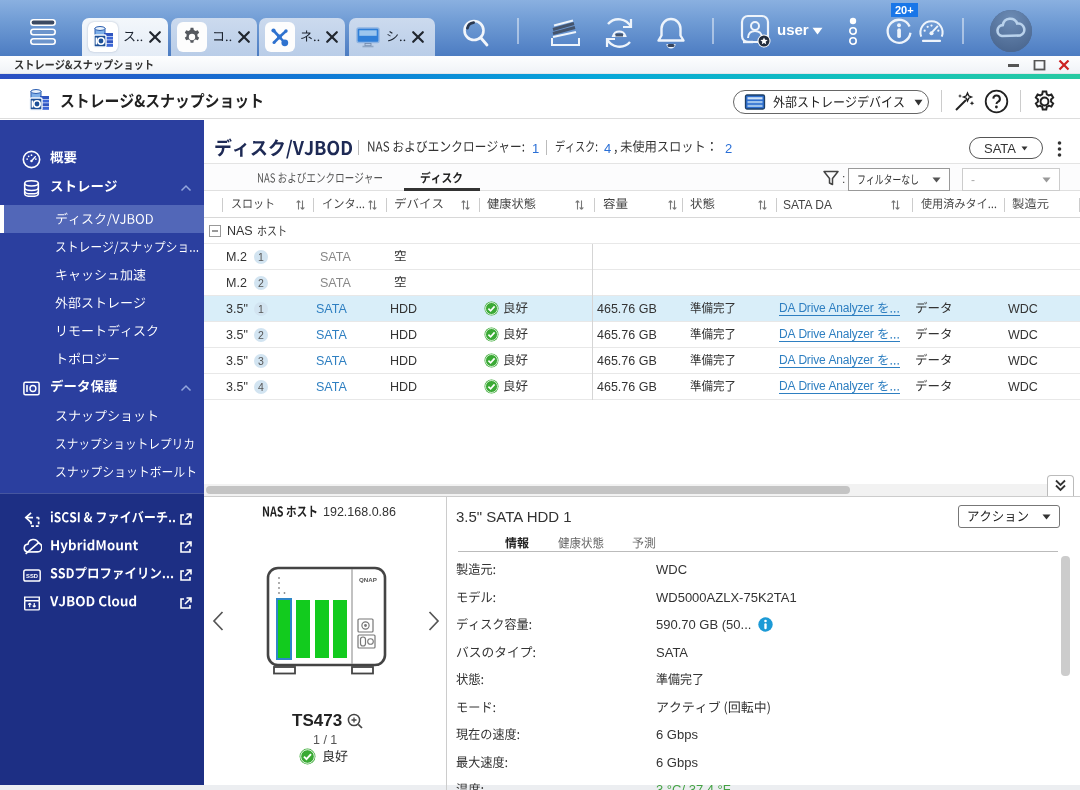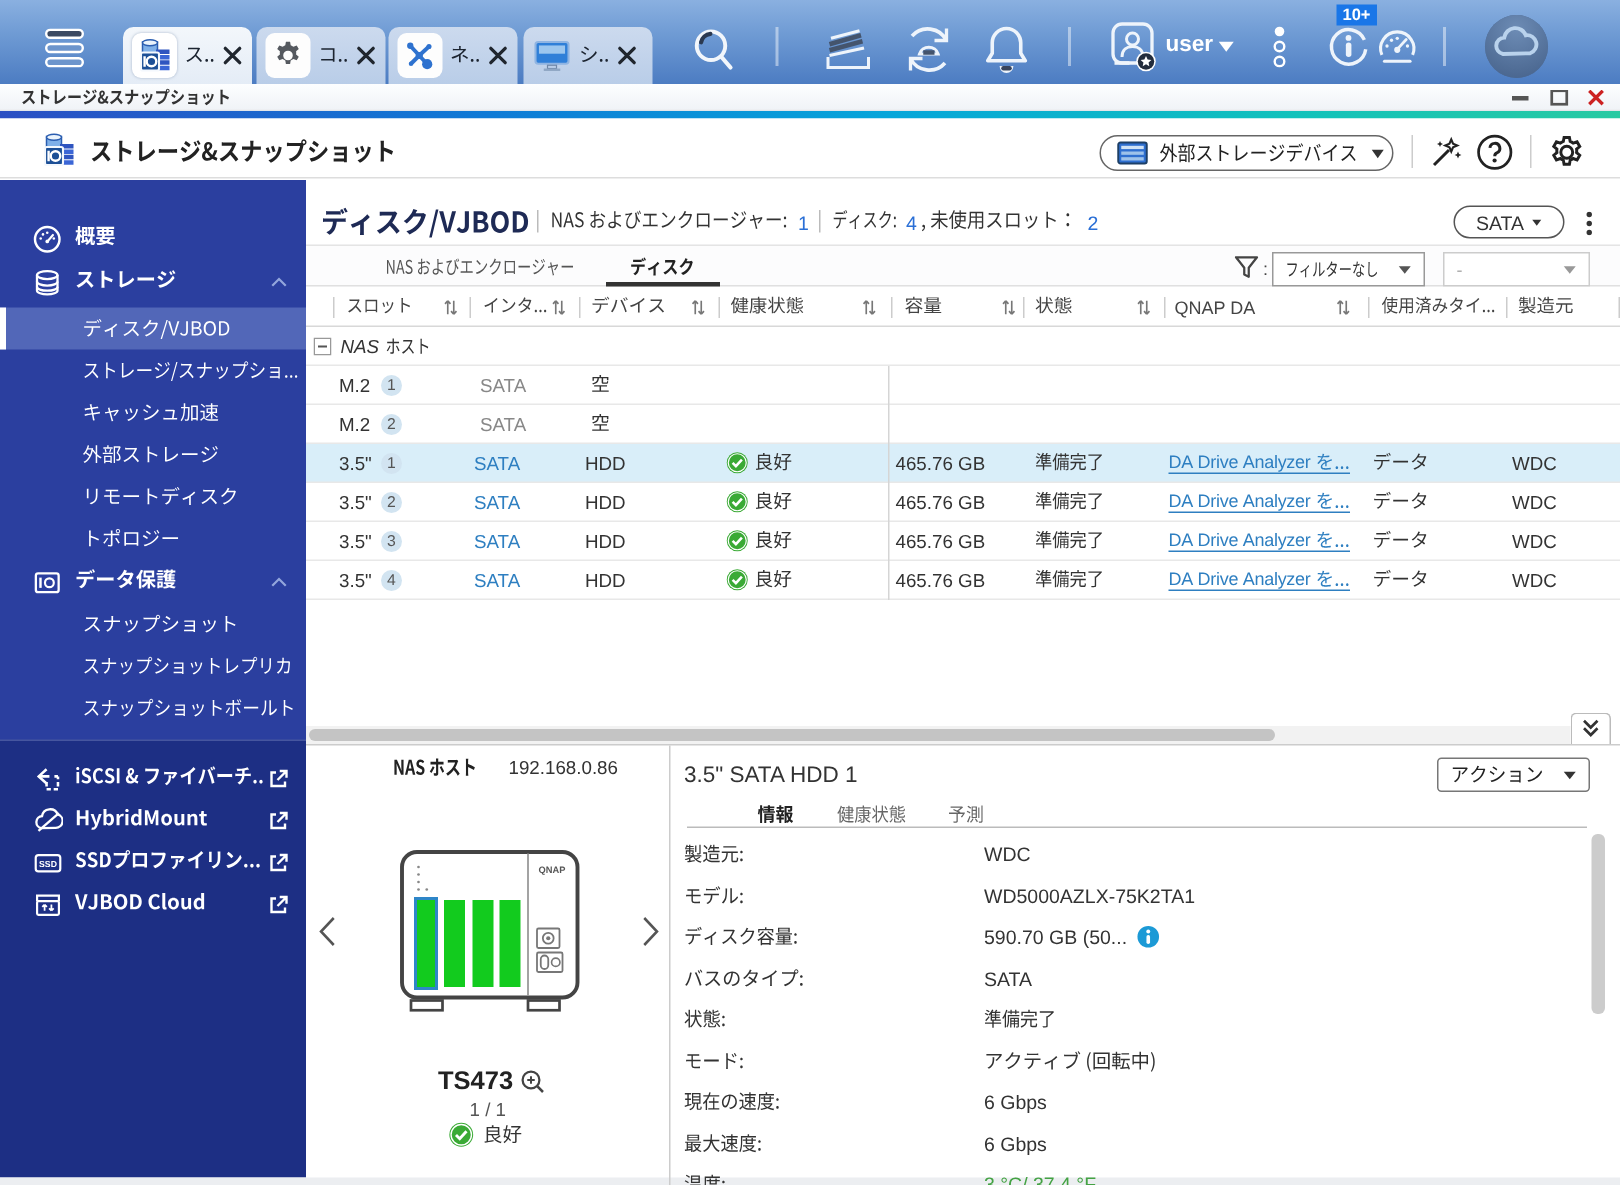--- a/index.html
+++ b/index.html
@@ -133,21 +133,21 @@
 <svg class="abs" style="left:848px;top:17px" width="10" height="28" viewBox="0 0 10 28">
 <circle cx="5" cy="4" r="3.2" fill="#fff"></circle>
 <circle cx="5" cy="14" r="3.2" fill="none" stroke="#fff" stroke-width="1.6"></circle>
 <circle cx="5" cy="24" r="3.2" fill="none" stroke="#fff" stroke-width="1.6"></circle>
 </svg>
 <svg class="abs" style="left:884px;top:16px" width="30" height="30" viewBox="0 0 34 34">
 <path d="M29 12 A13 13 0 1 0 30 19" fill="none" stroke="#eef4fb" stroke-width="2.6"></path>
 <circle cx="17" cy="10.5" r="2.2" fill="#eef4fb"></circle>
 <rect x="15" y="14" width="4.2" height="11" rx="2.1" fill="#eef4fb"></rect>
 </svg>
-<div class="abs" style="left:891px;top:3px;background:#1976e8;color:#fff;font-size:11px;font-weight:bold;padding:1px 4px;">10+</div>
+<div class="abs" style="left:891px;top:3px;background:#1976e8;color:#fff;font-size:11px;font-weight:bold;padding:1px 4px;">20+</div>
 <svg class="abs" style="left:917px;top:17px" width="29" height="29" viewBox="0 0 34 34">
 <path d="M5 23 a13 13 0 1 1 24 0" fill="none" stroke="#eef4fb" stroke-width="2.4"></path>
 <path d="M7 28 h20" stroke="#eef4fb" stroke-width="2.4" stroke-linecap="round"></path>
 <circle cx="17" cy="19" r="2.4" fill="#eef4fb"></circle>
 <path d="M18 17.5 L24 11" stroke="#eef4fb" stroke-width="2.2" stroke-linecap="round"></path>
 <g fill="#eef4fb">
       <circle cx="9" cy="16" r="1.3"></circle>
       <circle cx="12.5" cy="11.5" r="1.3"></circle>
       <circle cx="17" cy="10" r="1.3"></circle>
       <circle cx="25" cy="16" r="1.3"></circle>
@@ -536,21 +536,21 @@
       <path fill="#444" d="M8.9 -9.3C9.4 -8.6 10 -7.7 10.3 -7.2L11 -7.6C10.8 -8.2 10.1 -9 9.6 -9.7ZM0.6 -8.1C1.2 -7.4 1.8 -6.4 2.1 -5.8L2.8 -6.3C2.5 -6.9 1.9 -7.8 1.3 -8.5ZM7.1 -10.1V-7.3L7.1 -6.5H4.3V-5.7H7C6.8 -3.7 6.1 -1.4 3.9 0.4C4.2 0.5 4.5 0.8 4.7 0.9C6.5 -0.6 7.3 -2.4 7.7 -4.1C8.3 -1.9 9.4 -0.1 11 0.9C11.2 0.7 11.5 0.4 11.7 0.2C9.8 -0.8 8.7 -3 8.1 -5.7H11.4V-6.5H7.9L8 -7.3V-10.1ZM0.4 -2.3 0.9 -1.6C1.5 -2.1 2.3 -2.8 3 -3.5V0.9H3.9V-10.1H3V-4.6C2 -3.7 1 -2.8 0.4 -2.3Z M15.7 -1.7V-0.2C15.7 0.6 16 0.8 17.2 0.8C17.5 0.8 19.3 0.8 19.6 0.8C20.6 0.8 20.8 0.6 20.9 -0.7C20.7 -0.8 20.4 -0.9 20.2 -1C20.1 -0 20 0.1 19.5 0.1C19.1 0.1 17.6 0.1 17.3 0.1C16.6 0.1 16.5 0 16.5 -0.3V-1.7ZM20.7 -1.5C21.5 -0.9 22.4 0 22.8 0.7L23.5 0.3C23.1 -0.4 22.2 -1.3 21.4 -1.9ZM14.2 -1.8C13.9 -1 13.3 -0.2 12.5 0.3L13.2 0.8C14.1 0.3 14.6 -0.6 14.9 -1.5ZM13.3 -7V-2.3H14.1V-3.8H16.8V-3.1C16.8 -3 16.7 -3 16.6 -3C16.4 -3 16 -3 15.5 -3C15.6 -2.8 15.7 -2.5 15.8 -2.3C16.4 -2.3 16.9 -2.3 17.1 -2.4L16.7 -2C17.4 -1.7 18.2 -1.2 18.6 -0.7L19.2 -1.3C18.8 -1.7 18 -2.2 17.3 -2.5C17.5 -2.6 17.6 -2.8 17.6 -3.1V-7ZM16.8 -6.3V-5.7H14.1V-6.3ZM14.1 -5.1H16.8V-4.4H14.1ZM22 -9.7C21.4 -9.3 20.4 -9 19.4 -8.7V-10H18.6V-7.5C18.6 -6.6 18.8 -6.4 20 -6.4C20.2 -6.4 21.8 -6.4 22 -6.4C22.9 -6.4 23.2 -6.7 23.3 -7.8C23 -7.9 22.7 -8 22.5 -8.1C22.5 -7.2 22.4 -7.1 22 -7.1C21.6 -7.1 20.3 -7.1 20 -7.1C19.5 -7.1 19.4 -7.2 19.4 -7.5V-8.1C20.5 -8.3 21.8 -8.7 22.7 -9.1ZM22.1 -5.7C21.5 -5.4 20.4 -5 19.4 -4.7V-6.1H18.6V-3.4C18.6 -2.5 18.8 -2.2 20 -2.2C20.2 -2.2 21.8 -2.2 22.1 -2.2C23 -2.2 23.2 -2.6 23.3 -3.8C23.1 -3.8 22.8 -3.9 22.6 -4.1C22.5 -3.1 22.5 -3 22 -3C21.7 -3 20.3 -3 20.1 -3C19.5 -3 19.4 -3.1 19.4 -3.4V-4.1C20.6 -4.3 21.9 -4.7 22.8 -5.1ZM12.6 -8.3 12.7 -7.6 17.2 -7.8C17.4 -7.6 17.5 -7.4 17.6 -7.2L18.3 -7.6C18 -8.2 17.3 -9 16.6 -9.5L16 -9.2C16.2 -9 16.5 -8.7 16.7 -8.4L14.4 -8.4C14.8 -8.8 15.1 -9.4 15.4 -9.9L14.6 -10.1C14.3 -9.6 13.9 -8.9 13.6 -8.4Z"></path>
     </svg>
   </div>
 <div class="abs" style="left:758px;top:199px;">
     <svg width="9" height="12" viewBox="0 0 9 12">
       <path d="M2.5 10.5 L2.5 1.5 M2.5 1.5 L0.7 3.6 M2.5 1.5 L4.3 3.6" stroke="#777" stroke-width="1.1" fill="none"></path>
       <path d="M6.5 1.5 L6.5 10.5 M6.5 10.5 L4.7 8.4 M6.5 10.5 L8.3 8.4" stroke="#777" stroke-width="1.1" fill="none"></path>
     </svg>
   </div>
 <div class="abs" style="left:776px;top:198px;width:1px;height:14px;background:#ccc;"></div>
-<div class="abs" style="left:783px;top:198px;font-size:12px;color:#444;">QNAP DA</div>
+<div class="abs" style="left:783px;top:198px;font-size:12px;color:#444;">SATA DA</div>
 <div class="abs" style="left:891px;top:199px;">
     <svg width="9" height="12" viewBox="0 0 9 12">
       <path d="M2.5 10.5 L2.5 1.5 M2.5 1.5 L0.7 3.6 M2.5 1.5 L4.3 3.6" stroke="#777" stroke-width="1.1" fill="none"></path>
       <path d="M6.5 1.5 L6.5 10.5 M6.5 10.5 L4.7 8.4 M6.5 10.5 L8.3 8.4" stroke="#777" stroke-width="1.1" fill="none"></path>
     </svg>
   </div>
 <div class="abs" style="left:912px;top:198px;width:1px;height:14px;background:#ccc;"></div>
 <div class="abs" style="left:921px;top:197px;">
     <svg style="display:block;" width="76.0" height="14.0" preserveAspectRatio="none" viewBox="0 -11.0 82.0 14.0">
       <path fill="#444" d="M7.2 -10V-8.7H3.9V-7.9H7.2V-6.7H4.2V-3.4H7.1C7 -2.8 6.9 -2.1 6.5 -1.6C5.8 -2 5.3 -2.6 5 -3.2L4.2 -2.9C4.6 -2.2 5.2 -1.5 5.9 -1C5.4 -0.5 4.6 -0 3.4 0.3C3.6 0.4 3.9 0.8 4 1C5.2 0.6 6.1 0.1 6.7 -0.5C7.9 0.3 9.4 0.7 11.1 1C11.2 0.7 11.5 0.4 11.7 0.2C9.9 -0 8.4 -0.4 7.2 -1.1C7.7 -1.8 7.9 -2.6 8 -3.4H11.1V-6.7H8.1V-7.9H11.5V-8.7H8.1V-10ZM5 -6H7.2V-4.7L7.2 -4.2H5ZM8.1 -6H10.3V-4.2H8.1L8.1 -4.7ZM3.3 -10.1C2.6 -8.3 1.5 -6.5 0.3 -5.4C0.4 -5.1 0.7 -4.7 0.8 -4.5C1.2 -4.9 1.7 -5.4 2.1 -6V1H2.9V-7.3C3.4 -8.1 3.8 -9 4.2 -9.8Z M13.8 -9.2V-4.9C13.8 -3.2 13.7 -1.1 12.4 0.4C12.6 0.5 12.9 0.8 13.1 1C14 0 14.4 -1.4 14.6 -2.7H17.6V0.9H18.5V-2.7H21.8V-0.3C21.8 -0 21.7 0 21.4 0C21.2 0 20.4 0.1 19.5 0C19.7 0.3 19.8 0.7 19.9 0.9C21 0.9 21.7 0.9 22.1 0.7C22.5 0.6 22.6 0.3 22.6 -0.3V-9.2ZM14.7 -8.4H17.6V-6.4H14.7ZM21.8 -8.4V-6.4H18.5V-8.4ZM14.7 -5.6H17.6V-3.6H14.7C14.7 -4 14.7 -4.5 14.7 -4.9ZM21.8 -5.6V-3.6H18.5V-5.6Z M25.1 -9.3C25.9 -9 26.8 -8.4 27.2 -8L27.8 -8.7C27.3 -9.1 26.4 -9.6 25.6 -10ZM24.5 -6.1C25.2 -5.7 26.2 -5.2 26.6 -4.8L27.2 -5.5C26.7 -5.9 25.7 -6.5 24.9 -6.7ZM24.8 0.2 25.6 0.8C26.2 -0.3 27 -1.8 27.6 -3.1L27 -3.7C26.3 -2.3 25.4 -0.7 24.8 0.2ZM31.2 -10.1V-8.8H27.9V-8H29.1C29.6 -7.3 30.2 -6.7 30.9 -6.3C29.9 -5.8 28.7 -5.5 27.5 -5.3C27.6 -5.1 27.9 -4.7 28 -4.5C29.3 -4.8 30.6 -5.2 31.6 -5.8C32.7 -5.3 33.8 -4.9 35.1 -4.6C35.2 -4.9 35.4 -5.3 35.6 -5.4C34.5 -5.7 33.4 -5.9 32.5 -6.3C33.1 -6.8 33.7 -7.4 34 -8H35.4V-8.8H32.1V-10.1ZM33 -8C32.7 -7.5 32.2 -7.1 31.7 -6.7C31.1 -7.1 30.6 -7.5 30.1 -8ZM33.5 -3.2V-2.1H29.7C29.7 -2.5 29.7 -2.8 29.7 -3.2V-3.2ZM28.9 -4.7V-3.2C28.9 -2.1 28.7 -0.5 27.3 0.6C27.5 0.7 27.9 0.9 28 1.1C28.9 0.4 29.3 -0.5 29.5 -1.3H33.5V0.9H34.4V-4.7H33.5V-4H29.7V-4.7Z M46.2 -6.2 45.2 -6.3C45.2 -5.9 45.2 -5.5 45.2 -5.2C45.2 -4.9 45.2 -4.6 45.1 -4.3C44.1 -4.7 43 -5.1 41.8 -5.2C42.3 -6.4 42.8 -7.6 43.2 -8.1C43.3 -8.3 43.4 -8.4 43.5 -8.5L42.9 -9C42.7 -9 42.5 -8.9 42.3 -8.9C41.8 -8.8 40.2 -8.8 39.6 -8.8C39.3 -8.8 39 -8.8 38.7 -8.8L38.7 -7.8C39 -7.8 39.3 -7.9 39.6 -7.9C40.2 -7.9 41.6 -8 42.1 -8C41.7 -7.3 41.3 -6.2 40.9 -5.3C38.5 -5.2 36.9 -3.9 36.9 -2.1C36.9 -1.1 37.5 -0.5 38.4 -0.5C39 -0.5 39.5 -0.7 39.9 -1.3C40.4 -2 41 -3.4 41.4 -4.4C42.7 -4.3 43.9 -3.9 44.9 -3.3C44.5 -2 43.6 -0.7 41.7 0.1L42.5 0.7C44.3 -0.1 45.2 -1.3 45.7 -2.8C46.2 -2.5 46.6 -2.2 46.9 -1.9L47.4 -2.9C47 -3.2 46.5 -3.5 45.9 -3.9C46.1 -4.5 46.1 -5.3 46.2 -6.2ZM40.5 -4.4C40.1 -3.5 39.6 -2.4 39.2 -1.8C38.9 -1.5 38.7 -1.4 38.5 -1.4C38.1 -1.4 37.7 -1.7 37.7 -2.2C37.7 -3.3 38.7 -4.3 40.5 -4.4Z M54.4 -9.4 53.3 -9.8C53.3 -9.5 53.1 -9 53 -8.8C52.4 -7.7 51.2 -5.9 49.1 -4.6L49.9 -4C51.3 -4.9 52.3 -6.1 53.1 -7.2H57.1C56.9 -6.2 56.3 -4.9 55.5 -3.9C54.7 -4.5 53.8 -5 53 -5.5L52.3 -4.8C53.1 -4.4 54 -3.7 54.9 -3.1C53.8 -1.9 52.3 -0.8 50.2 -0.2L51.1 0.5C53.1 -0.2 54.6 -1.3 55.7 -2.5C56.2 -2.1 56.6 -1.8 57 -1.4L57.7 -2.3C57.3 -2.6 56.8 -2.9 56.3 -3.3C57.2 -4.5 57.9 -5.9 58.2 -7C58.3 -7.2 58.4 -7.5 58.5 -7.7L57.7 -8.2C57.5 -8.1 57.2 -8.1 56.9 -8.1H53.6L53.9 -8.5C54 -8.7 54.2 -9.1 54.4 -9.4Z M61 -4.3 61.5 -3.4C63.2 -3.9 64.8 -4.6 66.1 -5.4V-0.9C66.1 -0.5 66 0.1 66 0.4H67.2C67.1 0.1 67.1 -0.5 67.1 -0.9V-6C68.3 -6.8 69.4 -7.7 70.4 -8.7L69.6 -9.4C68.7 -8.4 67.5 -7.4 66.3 -6.6C64.9 -5.7 63.1 -4.9 61 -4.3Z M73.7 0.2C74.1 0.2 74.5 -0.2 74.5 -0.7C74.5 -1.2 74.1 -1.5 73.7 -1.5C73.2 -1.5 72.9 -1.2 72.9 -0.7C72.9 -0.2 73.2 0.2 73.7 0.2Z M77 0.2C77.4 0.2 77.8 -0.2 77.8 -0.7C77.8 -1.2 77.4 -1.5 77 -1.5C76.6 -1.5 76.2 -1.2 76.2 -0.7C76.2 -0.2 76.6 0.2 77 0.2Z M80.3 0.2C80.8 0.2 81.1 -0.2 81.1 -0.7C81.1 -1.2 80.8 -1.5 80.3 -1.5C79.9 -1.5 79.5 -1.2 79.5 -0.7C79.5 -0.2 79.9 0.2 80.3 0.2Z"></path>
@@ -561,21 +561,21 @@
     <svg style="display:block;" width="37.0" height="14.0" preserveAspectRatio="none" viewBox="0 -11.0 36.0 14.0">
       <path fill="#444" d="M7.3 -9.6V-5.6H8.1V-9.6ZM10.1 -10V-5C10.1 -4.8 10 -4.8 9.8 -4.8C9.6 -4.8 9.1 -4.8 8.4 -4.8C8.5 -4.5 8.7 -4.2 8.7 -4C9.6 -4 10.1 -4 10.4 -4.2C10.8 -4.3 10.9 -4.5 10.9 -5V-10ZM0.7 -3.5V-2.8H4.9C3.7 -2.1 2 -1.5 0.5 -1.2C0.6 -1.1 0.9 -0.8 1 -0.6C1.7 -0.7 2.6 -1 3.4 -1.3V-0.1L2.1 0.1L2.3 0.9C3.6 0.7 5.3 0.4 7 0.1L7 -0.6L4.2 -0.2V-1.7C4.9 -2 5.5 -2.3 6 -2.7C6.9 -0.7 8.6 0.5 11 1C11.1 0.8 11.4 0.4 11.5 0.3C10.3 0 9.3 -0.3 8.4 -0.9C9.2 -1.3 10.1 -1.7 10.8 -2.2L10.1 -2.7C9.5 -2.3 8.6 -1.7 7.9 -1.4C7.4 -1.8 7.1 -2.3 6.8 -2.8H11.4V-3.5H6.5V-4.2H5.5V-3.5ZM1.8 -10C1.5 -9.4 1.2 -8.7 0.8 -8.2C1 -8.1 1.3 -8 1.4 -7.9C1.6 -8.1 1.8 -8.3 1.9 -8.6H3.3V-7.8H0.6V-7.2H3.3V-6.6H1.2V-4.3H1.9V-6H3.3V-4H4.1V-6H5.6V-5.1C5.6 -5 5.5 -5 5.4 -5C5.3 -4.9 5 -4.9 4.6 -5C4.7 -4.8 4.8 -4.6 4.9 -4.4C5.4 -4.4 5.8 -4.4 6 -4.5C6.3 -4.6 6.3 -4.8 6.3 -5.1V-6.6H4.1V-7.2H6.7V-7.8H4.1V-8.6H6.3V-9.2H4.1V-10.1H3.3V-9.2H2.2C2.3 -9.4 2.4 -9.7 2.5 -9.9Z M12.7 -9.3C13.5 -8.7 14.4 -7.9 14.8 -7.3L15.5 -7.9C15.1 -8.5 14.2 -9.3 13.4 -9.8ZM17.6 -3.8H21.6V-1.9H17.6ZM16.8 -4.5V-1.1H22.5V-4.5ZM19.1 -10.1V-8.6H17.7C17.9 -8.9 18 -9.3 18.2 -9.7L17.3 -9.9C17 -8.8 16.3 -7.7 15.6 -7C15.8 -6.9 16.2 -6.6 16.3 -6.5C16.7 -6.9 17 -7.3 17.3 -7.8H19.1V-6.2H15.7V-5.5H23.4V-6.2H20V-7.8H22.9V-8.6H20V-10.1ZM15.1 -5.3H12.6V-4.5H14.3V-1.4C13.7 -0.9 13 -0.4 12.4 -0.1L12.9 0.9C13.5 0.3 14.2 -0.2 14.7 -0.7C15.5 0.2 16.6 0.7 18.2 0.7C19.5 0.8 22 0.8 23.3 0.7C23.3 0.4 23.5 -0 23.6 -0.2C22.2 -0.1 19.5 -0.1 18.2 -0.1C16.8 -0.2 15.7 -0.6 15.1 -1.5Z M25.8 -9.1V-8.3H34.3V-9.1ZM24.7 -5.8V-4.9H27.8C27.6 -2.7 27.1 -0.7 24.6 0.2C24.8 0.4 25 0.7 25.1 0.9C27.9 -0.2 28.5 -2.3 28.7 -4.9H31V-0.6C31 0.4 31.3 0.7 32.4 0.7C32.6 0.7 33.9 0.7 34.1 0.7C35.1 0.7 35.4 0.2 35.5 -1.9C35.2 -1.9 34.9 -2.1 34.6 -2.3C34.6 -0.4 34.5 -0.1 34 -0.1C33.7 -0.1 32.7 -0.1 32.5 -0.1C32 -0.1 31.9 -0.2 31.9 -0.6V-4.9H35.3V-5.8Z"></path>
     </svg>
   </div>
 <div class="abs" style="left:1079px;top:198px;width:1px;height:14px;background:#ccc;"></div>
 <div class="abs" style="left:204px;top:218px;width:876px;height:26px;background:#fff;border-bottom:1px solid #e8e8e8;"></div>
 <svg class="abs" style="left:209px;top:225px" width="12" height="12" viewBox="0 0 12 12">
     <rect x="0.5" y="0.5" width="11" height="11" fill="#fff" stroke="#999"></rect>
     <path d="M3 6 h6" stroke="#555" stroke-width="1.2"></path>
   </svg>
-<div class="abs row" style="left:227px;top:224px;gap:4px;font-style:italic;">
+<div class="abs row" style="left:227px;top:224px;gap:4px;">
     <span style="font-size:12.5px;color:#333;">NAS</span>
     <svg style="display:block;" width="30.0" height="14.5" preserveAspectRatio="none" viewBox="0 -11.5 37.5 14.5">
       <path fill="#333" d="M4.3 -4.8 3.4 -5.2C2.9 -4.2 1.9 -2.7 1 -1.9L1.9 -1.3C2.6 -2.1 3.8 -3.7 4.3 -4.8ZM9.5 -5.2 8.7 -4.7C9.3 -3.9 10.2 -2.4 10.7 -1.4L11.7 -1.9C11.2 -2.8 10.2 -4.4 9.5 -5.2ZM1.4 -7.7V-6.6C1.7 -6.7 2.1 -6.7 2.5 -6.7H5.9V-6.6C5.9 -6 5.9 -1.7 5.9 -1.1C5.9 -0.7 5.8 -0.6 5.5 -0.6C5.1 -0.6 4.6 -0.6 4 -0.7L4.1 0.3C4.6 0.3 5.4 0.4 5.9 0.4C6.6 0.4 7 0 7 -0.6C7 -1.5 7 -5.6 7 -6.6V-6.7H10.3C10.6 -6.7 10.9 -6.7 11.3 -6.7V-7.7C11 -7.7 10.6 -7.6 10.2 -7.6H7V-8.9C7 -9.2 7 -9.6 7 -9.8H5.9C5.9 -9.6 5.9 -9.2 5.9 -8.9V-7.6H2.5C2.1 -7.6 1.8 -7.7 1.4 -7.7Z M22.5 -8.4 21.9 -8.8C21.7 -8.8 21.3 -8.8 20.9 -8.8C20.5 -8.8 16.6 -8.8 16.1 -8.8C15.7 -8.8 15 -8.8 14.8 -8.8V-7.7C15 -7.7 15.7 -7.8 16.1 -7.8C16.5 -7.8 20.5 -7.8 21 -7.8C20.7 -6.7 19.8 -5.2 18.9 -4.3C17.6 -2.8 15.8 -1.4 13.8 -0.6L14.6 0.3C16.4 -0.6 18.1 -1.9 19.4 -3.4C20.7 -2.2 22 -0.8 22.9 0.3L23.7 -0.4C22.9 -1.4 21.4 -3 20.1 -4.2C21 -5.3 21.8 -6.7 22.2 -7.8C22.3 -8 22.4 -8.3 22.5 -8.4Z M29.2 -1.1C29.2 -0.6 29.2 -0 29.1 0.4H30.3C30.3 -0 30.3 -0.7 30.3 -1.1L30.2 -5.2C31.6 -4.8 33.8 -4 35.2 -3.2L35.6 -4.3C34.3 -4.9 31.9 -5.8 30.2 -6.3V-8.4C30.2 -8.8 30.3 -9.3 30.3 -9.7H29.1C29.2 -9.3 29.2 -8.7 29.2 -8.4C29.2 -7.3 29.2 -1.8 29.2 -1.1Z"></path>
     </svg>
   </div>
 <div class="abs" style="left:204px;top:244px;width:876px;height:26px;background:#fff;border-bottom:1px solid #e8e8e8;"></div>
 <div class="abs" style="left:226px;top:250px;font-size:12.5px;color:#333;">M.2</div>
 <div class="abs row" style="left:254px;top:250px;width:14px;height:14px;border-radius:50%;background:#d2e4f1;font-size:10.5px;color:#555;justify-content:center;">1</div>
 <div class="abs" style="left:320px;top:250px;font-size:12.5px;color:#888;">SATA</div>
 <div class="abs" style="left:394px;top:249px;">
@@ -739,21 +739,21 @@
 <div class="abs" style="left:1008px;top:380px;font-size:12.5px;color:#333;">WDC</div>
 <div class="abs" style="left:592px;top:374px;width:1px;height:26px;background:#d5d5d5;"></div>
 <div class="abs" style="left:204px;top:484px;width:843px;height:12px;background:#f2f2f2;"></div>
 <div class="abs" style="left:206px;top:486px;width:644px;height:8px;border-radius:4px;background:#c4c4c4;"></div>
 <div class="abs" style="left:1047px;top:475px;width:27px;height:21px;border:1px solid #bbb;border-bottom:none;border-radius:4px 4px 0 0;background:#fff;"></div>
 <svg class="abs" style="left:1053px;top:478px" width="15" height="15" viewBox="0 0 15 15">
     <path d="M3 2.5 L7.5 7 L12 2.5 M3 7.5 L7.5 12 L12 7.5" fill="none" stroke="#333" stroke-width="1.8"></path>
   </svg>
 <div class="abs" style="left:204px;top:496px;width:876px;height:1px;background:#ccc;"></div>
 <div class="abs" style="left:446px;top:497px;width:1px;height:293px;background:#ccc;"></div>
-<div class="abs row" style="left:262px;top:504px;gap:21px;">
+<div class="abs row" style="left:262px;top:504px;gap:5px;">
     <svg style="display:block;" width="56.0" height="16.0" preserveAspectRatio="none" viewBox="0 -12.5 70.8 16.0">
       <path fill="#222" d="M1.2 0H3.1V-4C3.1 -5.2 3 -6.4 2.9 -7.5H2.9L4 -5.3L6.8 0H8.9V-10H7V-6C7 -4.9 7.1 -3.6 7.2 -2.5H7.2L6.2 -4.7L3.3 -10H1.2Z M10.1 0H12.1L12.8 -2.6H16L16.7 0H18.8L15.6 -10H13.3ZM13.2 -4.1 13.5 -5.2C13.8 -6.3 14.1 -7.4 14.4 -8.5H14.4C14.7 -7.4 15 -6.3 15.3 -5.2L15.6 -4.1Z M23 0.2C25.3 0.2 26.6 -1.2 26.6 -2.8C26.6 -4.3 25.9 -5.1 24.6 -5.6L23.3 -6.1C22.5 -6.4 21.8 -6.7 21.8 -7.4C21.8 -8.1 22.3 -8.5 23.2 -8.5C24 -8.5 24.7 -8.2 25.3 -7.6L26.3 -8.9C25.5 -9.7 24.4 -10.2 23.2 -10.2C21.2 -10.2 19.7 -8.9 19.7 -7.3C19.7 -5.8 20.8 -5 21.8 -4.6L23.1 -4C24 -3.7 24.6 -3.4 24.6 -2.7C24.6 -2 24.1 -1.5 23 -1.5C22.1 -1.5 21.2 -2 20.5 -2.6L19.3 -1.3C20.3 -0.3 21.6 0.2 23 0.2Z M35 -5 33.5 -5.7C32.9 -4.6 31.9 -3.1 31 -2.2L32.4 -1.2C33.2 -2 34.4 -3.8 35 -5ZM40.8 -5.8 39.4 -5C40 -4.1 41 -2.5 41.6 -1.4L43.1 -2.2C42.6 -3.2 41.5 -4.9 40.8 -5.8ZM31.6 -8.7V-6.9C32 -6.9 32.5 -6.9 32.9 -6.9H36.3C36.3 -6.3 36.3 -2 36.3 -1.5C36.3 -1.1 36.2 -1 35.8 -1C35.5 -1 34.9 -1.1 34.3 -1.2L34.5 0.5C35.2 0.6 36 0.6 36.7 0.6C37.6 0.6 38.1 0.1 38.1 -0.6C38.1 -1.8 38.1 -5.8 38.1 -6.9H41.2C41.6 -6.9 42.1 -6.9 42.6 -6.9V-8.7C42.2 -8.6 41.6 -8.6 41.2 -8.6H38.1V-9.6C38.1 -10 38.2 -10.6 38.2 -10.8H36.2C36.2 -10.6 36.3 -10 36.3 -9.6V-8.6H32.9C32.5 -8.6 32 -8.6 31.6 -8.7Z M55 -9.2 53.9 -10C53.6 -9.9 53.1 -9.8 52.5 -9.8C51.9 -9.8 48.5 -9.8 47.7 -9.8C47.3 -9.8 46.5 -9.8 46.2 -9.9V-8C46.4 -8 47.2 -8.1 47.7 -8.1C48.3 -8.1 51.8 -8.1 52.3 -8.1C52 -7.1 51.2 -5.8 50.3 -4.8C49 -3.3 47 -1.7 44.8 -0.9L46.2 0.6C48 -0.3 49.8 -1.7 51.2 -3.2C52.5 -2 53.8 -0.6 54.6 0.6L56.2 -0.7C55.4 -1.7 53.8 -3.4 52.4 -4.6C53.3 -5.8 54.1 -7.3 54.5 -8.3C54.7 -8.6 54.9 -9 55 -9.2Z M61.5 -1.3C61.5 -0.8 61.4 0.1 61.4 0.6H63.5C63.4 0 63.3 -0.9 63.3 -1.3V-5.1C64.8 -4.6 66.8 -3.8 68.2 -3.1L69 -5C67.7 -5.6 65.2 -6.5 63.3 -7.1V-9.1C63.3 -9.6 63.4 -10.2 63.5 -10.7H61.4C61.5 -10.2 61.5 -9.5 61.5 -9.1C61.5 -7.9 61.5 -2.3 61.5 -1.3Z"></path>
     </svg>
     <span style="font-size:12.5px;color:#333;">192.168.0.86</span>
   </div>
 <svg class="abs" style="left:211px;top:610px" width="14" height="22" viewBox="0 0 14 22">
     <path d="M11.5 2 L3 11 L11.5 20" fill="none" stroke="#555" stroke-width="1.7"></path>
   </svg>
 <svg class="abs" style="left:427px;top:610px" width="14" height="22" viewBox="0 0 14 22">
     <path d="M2.5 2 L11 11 L2.5 20" fill="none" stroke="#555" stroke-width="1.7"></path>

